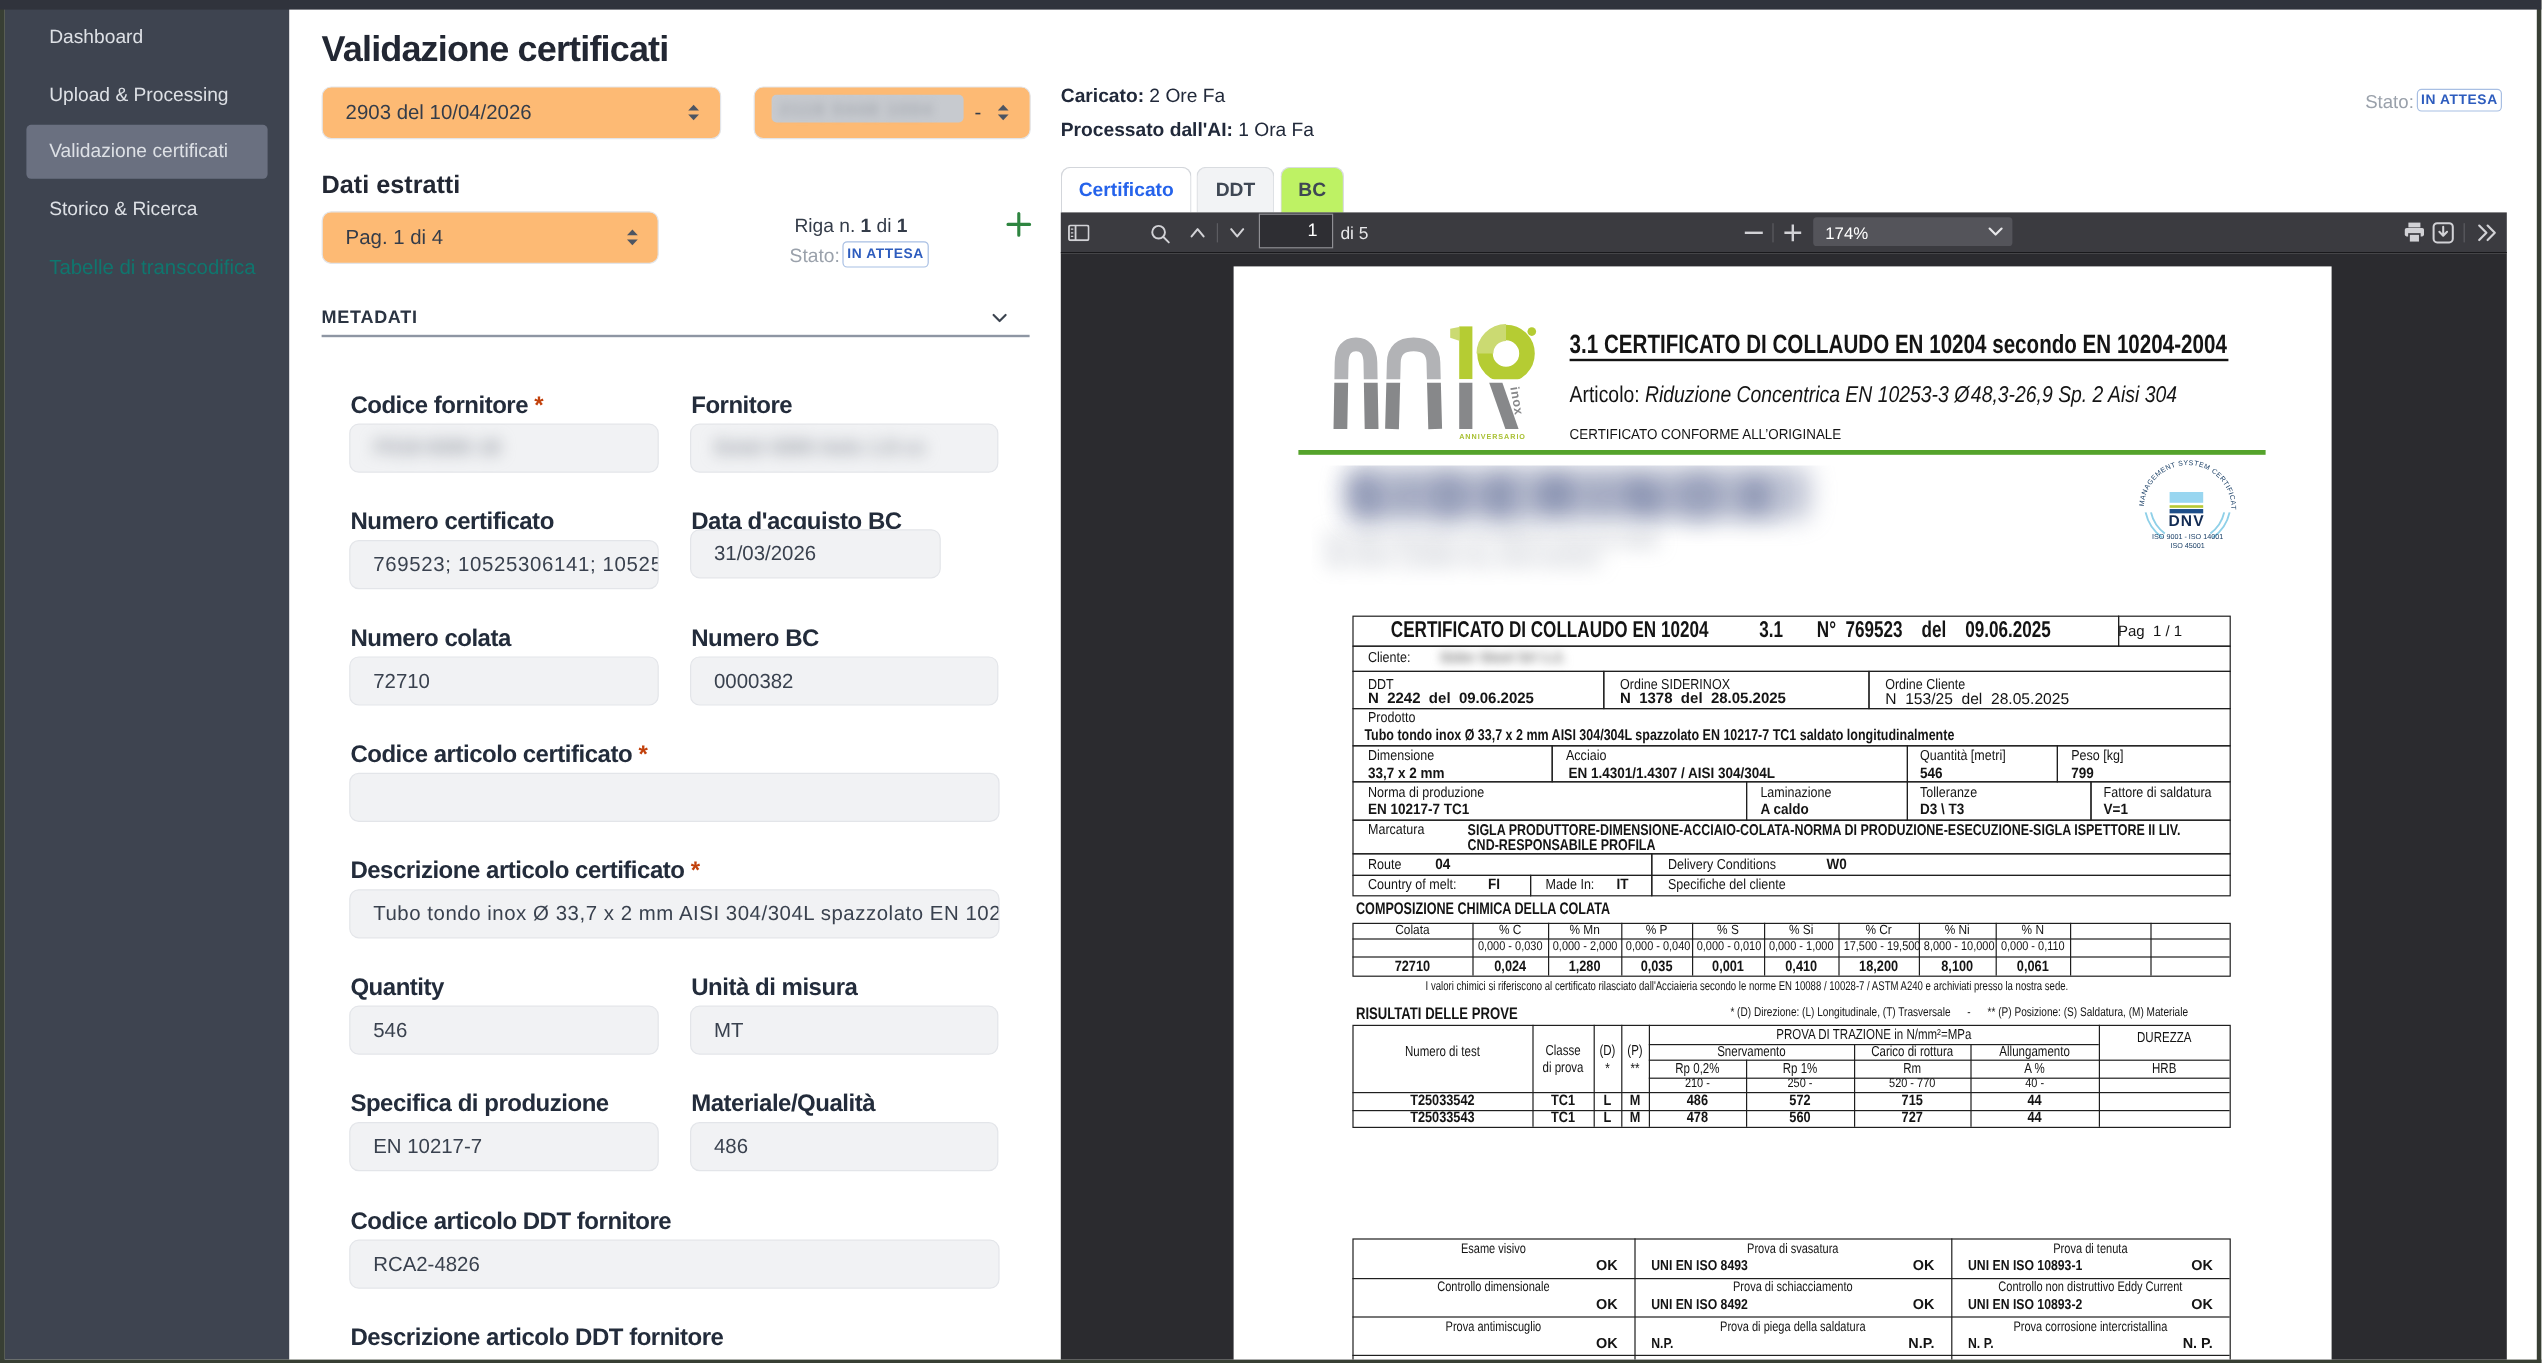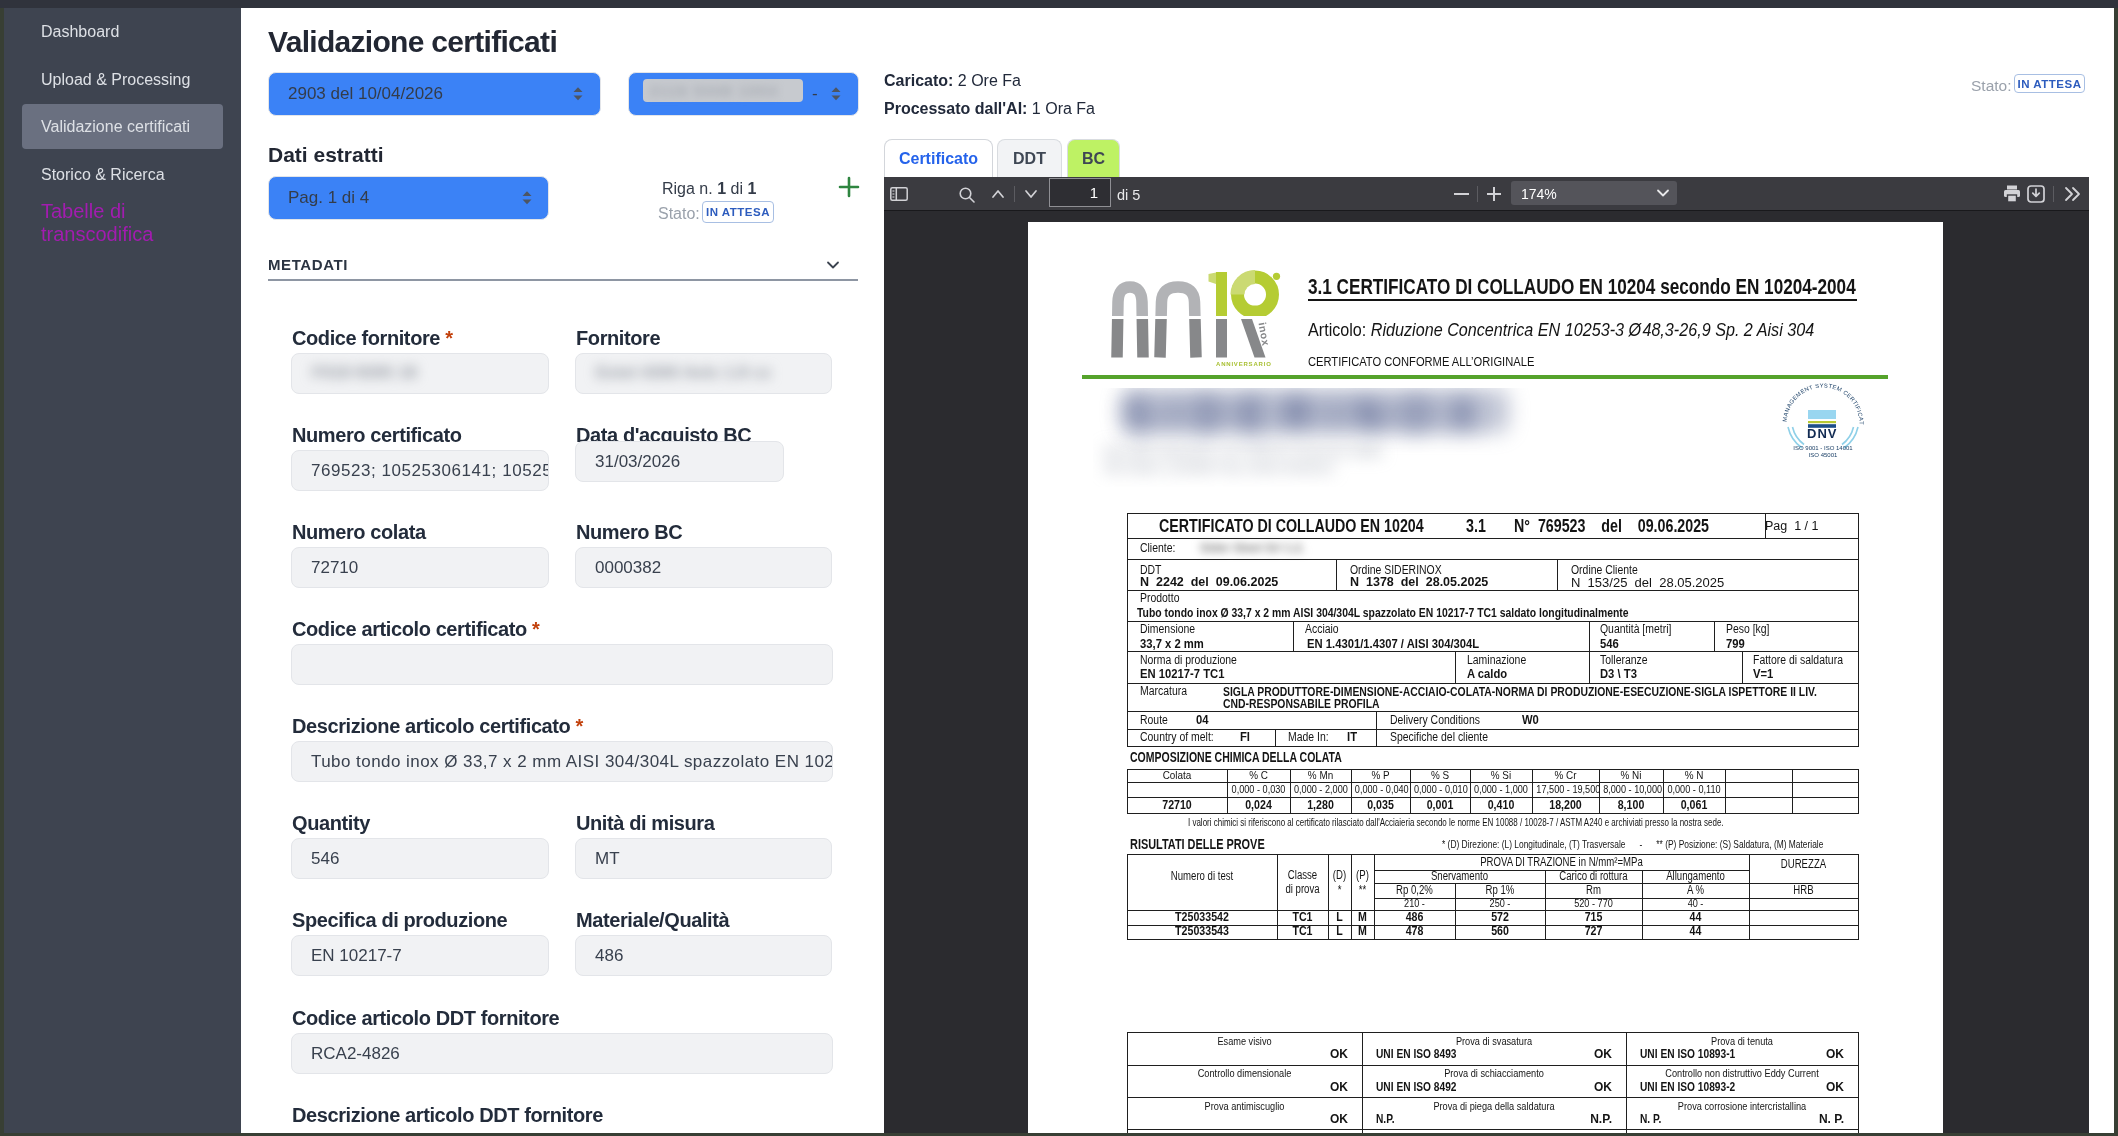--- a/index.html
+++ b/index.html
@@ -3,37 +3,37 @@
 <style>
 html,body{margin:0;padding:0;}
 body{width:2118px;height:1136px;position:relative;overflow:hidden;background:#fff;
      font-family:"Liberation Sans",sans-serif;}
 .a{position:absolute;box-sizing:border-box;}
 .lbl{font-weight:700;font-size:20px;color:#232c3b;line-height:16px;white-space:nowrap;letter-spacing:-0.4px;}
 .req{color:#c2410c;}
 .inp{background:#f1f2f4;border:1px solid #e3e5e9;border-radius:8px;height:41px;
      font-size:17px;color:#39414e;display:flex;align-items:center;padding-left:19px;
      overflow:hidden;white-space:nowrap;}
-.sel{background:#3b82f6;border:1px solid #e3e5e9;border-radius:8px;height:44px;
+.sel{background:#fdba74;border:1px solid #e3e5e9;border-radius:8px;height:44px;
      font-size:17px;color:#343c49;display:flex;align-items:center;padding-left:19px;
      overflow:hidden;white-space:nowrap;}
 .badge{border:1px solid #a8bfe3;border-radius:4px;color:#2d5cbe;font-size:11.5px;
        font-weight:700;letter-spacing:.5px;display:flex;align-items:center;justify-content:center;
        background:#fff;white-space:nowrap;}
 .gray{color:#9aa1ab;}
 .pt{position:absolute;white-space:nowrap;color:#141414;line-height:1;}
 </style></head>
 <body>
 
 <div class="a" style="left:4px;top:6px;width:237px;height:1127px;background:#3e4450;"></div>
 <div class="a" style="left:22px;top:9px;width:201px;height:45px;border-radius:4px;display:flex;align-items:center;padding-left:19px;color:#dde0e5;font-size:16px;">Dashboard</div>
 <div class="a" style="left:22px;top:57px;width:201px;height:45px;border-radius:4px;display:flex;align-items:center;padding-left:19px;color:#dde0e5;font-size:16px;">Upload &amp; Processing</div>
 <div class="a" style="left:22px;top:104px;width:201px;height:45px;border-radius:4px;background:#6a7080;display:flex;align-items:center;padding-left:19px;color:#dde0e5;font-size:16px;">Validazione certificati</div>
 <div class="a" style="left:22px;top:152px;width:201px;height:45px;border-radius:4px;display:flex;align-items:center;padding-left:19px;color:#dde0e5;font-size:16px;">Storico &amp; Ricerca</div>
-<div class="a" style="left:22px;top:200px;width:201px;height:45px;border-radius:4px;display:flex;align-items:center;padding-left:19px;color:#a21caf;font-size:20px;">Tabelle di transcodifica</div>
+<div class="a" style="left:22px;top:200px;width:201px;height:45px;border-radius:4px;display:flex;align-items:center;padding-left:19px;color:#0f766e;font-size:17px;">Tabelle di transcodifica</div>
 <div class="a" style="left:0;top:0;width:4px;height:1136px;background:#383f34;"></div>
 <div class="a" style="left:2114px;top:0;width:4px;height:1136px;background:#383f34;"></div>
 <div class="a" style="left:0;top:1133px;width:2118px;height:3px;background:#383f34;"></div>
 <div class="a" style="left:0;top:0;width:2118px;height:8px;background:#30333c;"></div>
 <div class="a" style="left:268px;top:25px;font-size:30px;font-weight:700;color:#222733;letter-spacing:-0.7px;">Validazione certificati</div>
 <div class="a sel" style="left:268px;top:72px;width:333px;">2903 del 10/04/2026</div>
 <svg class="a" style="left:570px;top:85px" width="16" height="18" viewBox="0 0 16 18">
     <path d="M3.5 7 L8 2.2 L12.5 7 Z" fill="#4d5562"></path>
     <path d="M3.5 10.5 L8 15.3 L12.5 10.5 Z" fill="#4d5562"></path>
   </svg>

